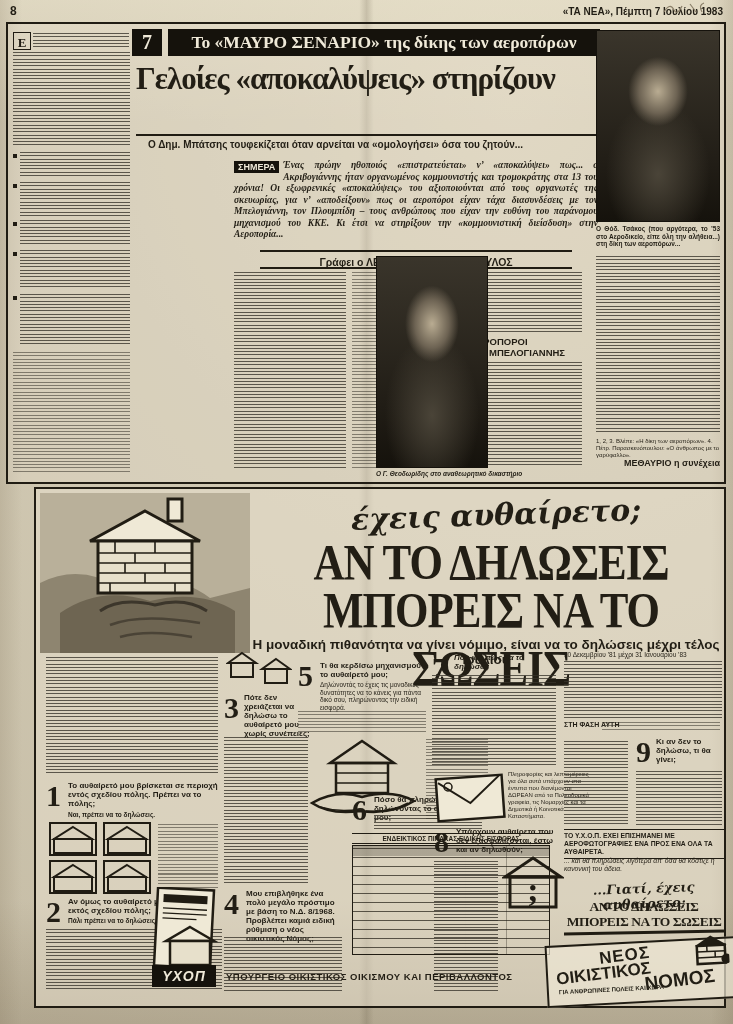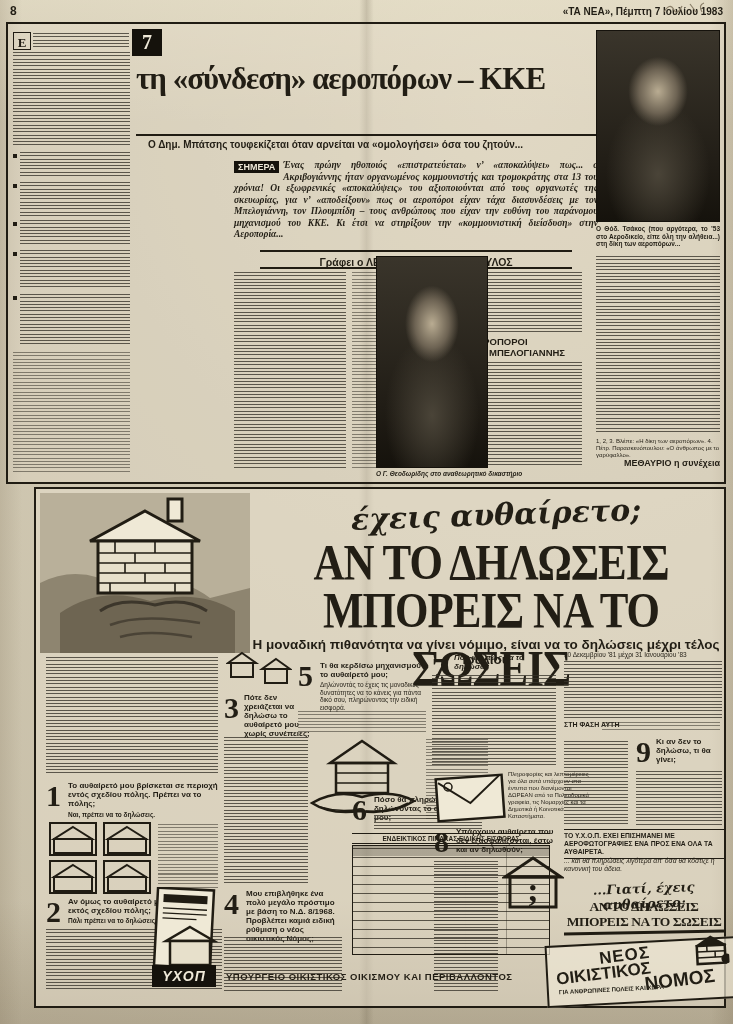--- a/index.html
+++ b/index.html
@@ -46,20 +46,21 @@
 <div class="abs" style="right:10px;top:6px;font-weight:bold;font-size:10px;">«ΤΑ ΝΕΑ», Πέμπτη 7 Ιουλίου 1983</div>
 <svg class="abs" style="left:660px;top:0;" width="50" height="16">
   <path d="M4 12 q6 -10 10 -2 q3 6 8 -4 M30 4 l6 8 M44 3 q-6 2 -2 9" stroke="#8a7f69" stroke-width="1.2" fill="none"></path>
 </svg>
 
 <div class="abs frame" style="left:6px;top:22px;width:716px;height:458px;">
 
   <div class="abs kickbar" style="left:124px;top:5px;width:30px;height:27px;text-align:center;">
     <span class="serif" style="font-size:20px;font-weight:bold;line-height:27px;">7</span>
   </div>
+  <div class="abs kickbar serif" style="left:160px;top:5px;width:432px;height:27px;font-size:17.5px;font-weight:bold;line-height:27px;text-align:center;letter-spacing:0px;">Το «ΜΑΥΡΟ ΣΕΝΑΡΙΟ» της δίκης των αεροπόρων</div>
 
   <div class="abs" style="left:5px;top:8px;width:118px;height:442px;">
     <div class="abs" style="left:0;top:0;width:16px;height:16px;border:1.5px solid #201c13;text-align:center;">
       <span class="serif" style="font-weight:bold;font-size:13px;line-height:15px;">Ε</span>
     </div>
     <div class="abs gk" style="left:20px;top:1px;width:96px;height:15px;"></div>
     <div class="abs gk" style="left:0;top:20px;width:117px;height:96px;"></div>
     <div class="abs sq" style="left:0;top:122px;"></div>
     <div class="abs gk" style="left:7px;top:120px;width:110px;height:26px;"></div>
     <div class="abs sq" style="left:0;top:152px;"></div>
@@ -67,21 +68,21 @@
     <div class="abs sq" style="left:0;top:190px;"></div>
     <div class="abs gk" style="left:7px;top:188px;width:110px;height:26px;"></div>
     <div class="abs sq" style="left:0;top:220px;"></div>
     <div class="abs gk" style="left:7px;top:218px;width:110px;height:40px;"></div>
     <div class="abs sq" style="left:0;top:264px;"></div>
     <div class="abs gk" style="left:7px;top:262px;width:110px;height:52px;"></div>
     <div class="abs gk light" style="left:0;top:320px;width:117px;height:122px;"></div>
   </div>
 
   <div class="abs serif" style="left:128px;top:38px;width:466px;font-weight:bold;font-size:31px;line-height:34px;letter-spacing:-1px;">
-    <div>τη «σύνδεση» αεροπόρων – ΚΚΕ</div>
+    <div>Γελοίες «αποκαλύψεις» στηρίζουν</div>
   </div>
   <div class="abs rule" style="left:128px;top:110px;width:464px;height:1.5px;"></div>
   <div class="abs" style="left:128px;top:115px;width:464px;font-weight:bold;font-size:10px;margin-left:12px;">Ο Δημ. Μπάτσης τουφεκίζεται όταν αρνείται να «ομολογήσει» όσα του ζητούν...</div>
 
   <div class="abs" style="left:226px;top:136px;width:364px;">
     <span class="kickbar" style="font-size:9px;font-weight:bold;padding:1px 4px;float:left;margin:1px 4px 0 0;">ΣΗΜΕΡΑ</span>
     <span class="serif" style="font-size:9.5px;line-height:11.5px;font-style:italic;font-weight:bold;text-align:justify;display:block;">Ένας πρώην ηθοποιός «επιστρατεύεται» ν’ «αποκαλύψει» πως... ο Ακριβογιάννης ήταν οργανωμένος κομμουνιστής και τρομοκράτης στα 13 του χρόνια! Οι εξωφρενικές «αποκαλύψεις» του αξιοποιούνται από τους οργανωτές της σκευωρίας, για ν’ «αποδείξουν» πως οι αεροπόροι είχαν τάχα διασυνδέσεις με τον Μπελογιάννη, τον Πλουμπίδη – τους ανθρώπους που είχαν την ευθύνη του παράνομου μηχανισμού του ΚΚΕ. Κι έτσι να στηρίξουν την «κομμουνιστική διείσδυση» στην Αεροπορία...</span>
   </div>
   <div class="abs" style="left:252px;top:226px;width:312px;height:15px;border-top:2px solid #201c13;border-bottom:2px solid #201c13;text-align:center;">
     <span style="font-size:10.5px;font-weight:bold;line-height:15px;">Γράφει ο ΛΕΥΤΕΡΗΣ ΠΑΠΑΔΟΠΟΥΛΟΣ</span>

